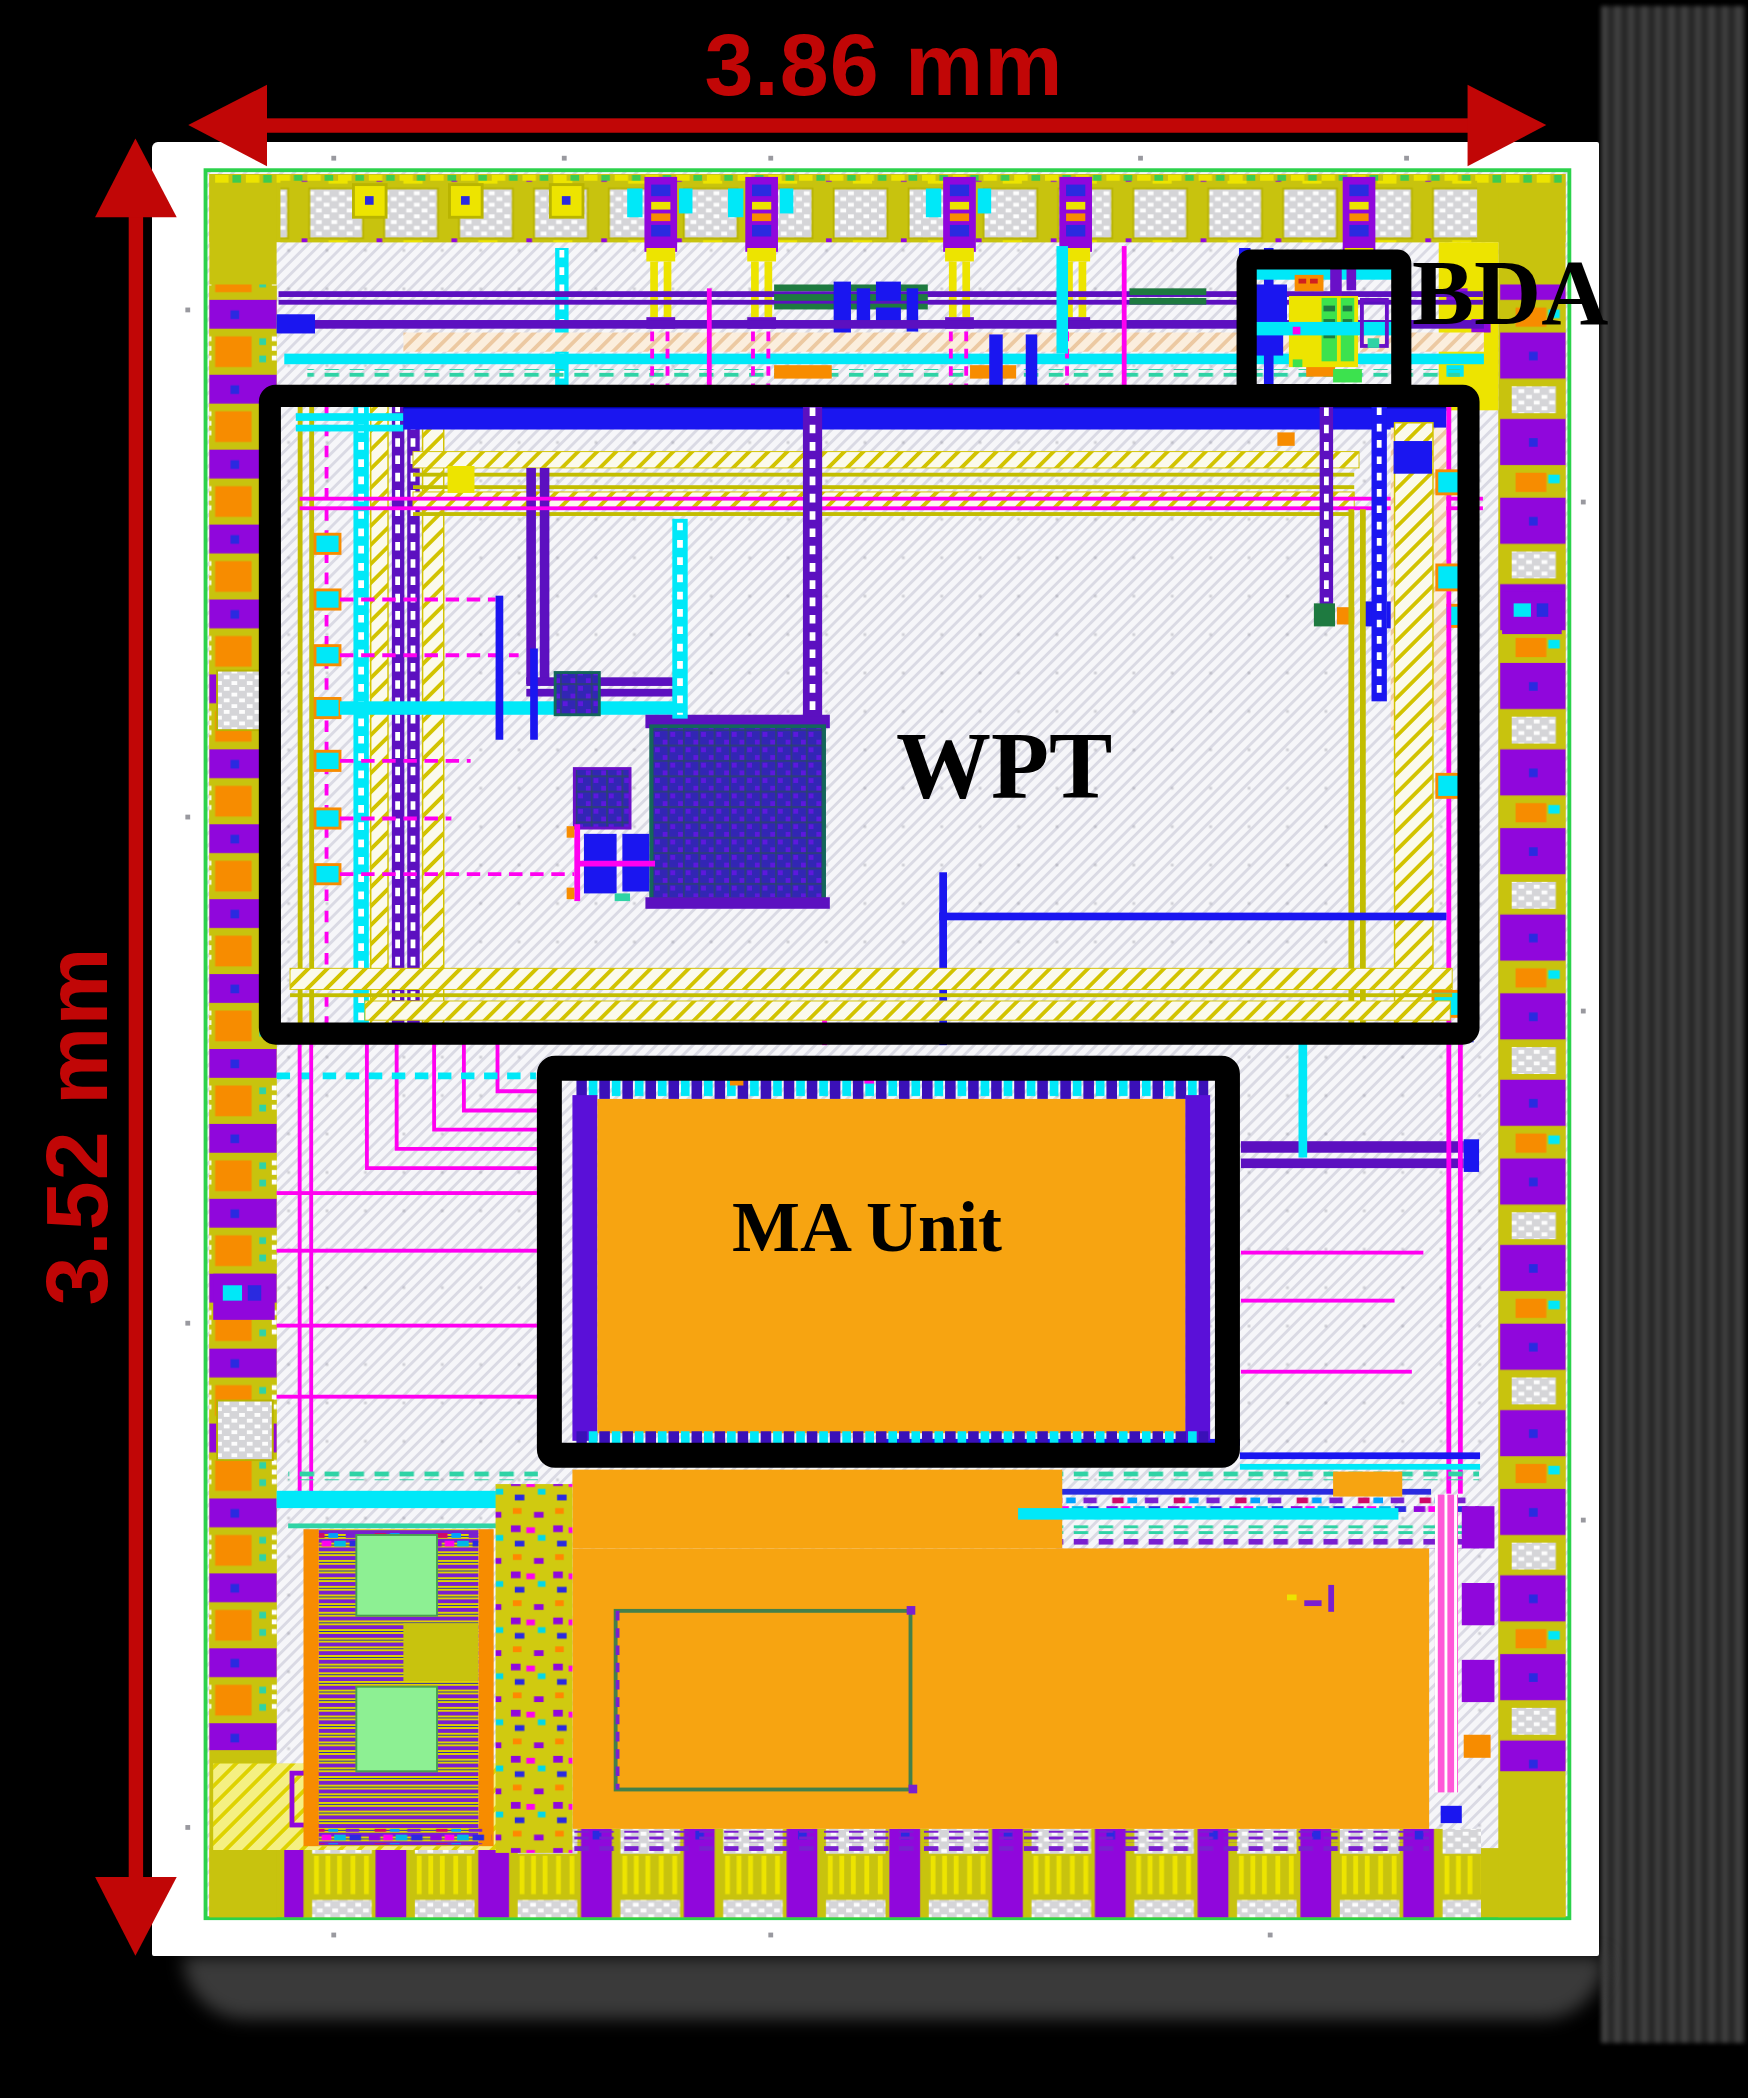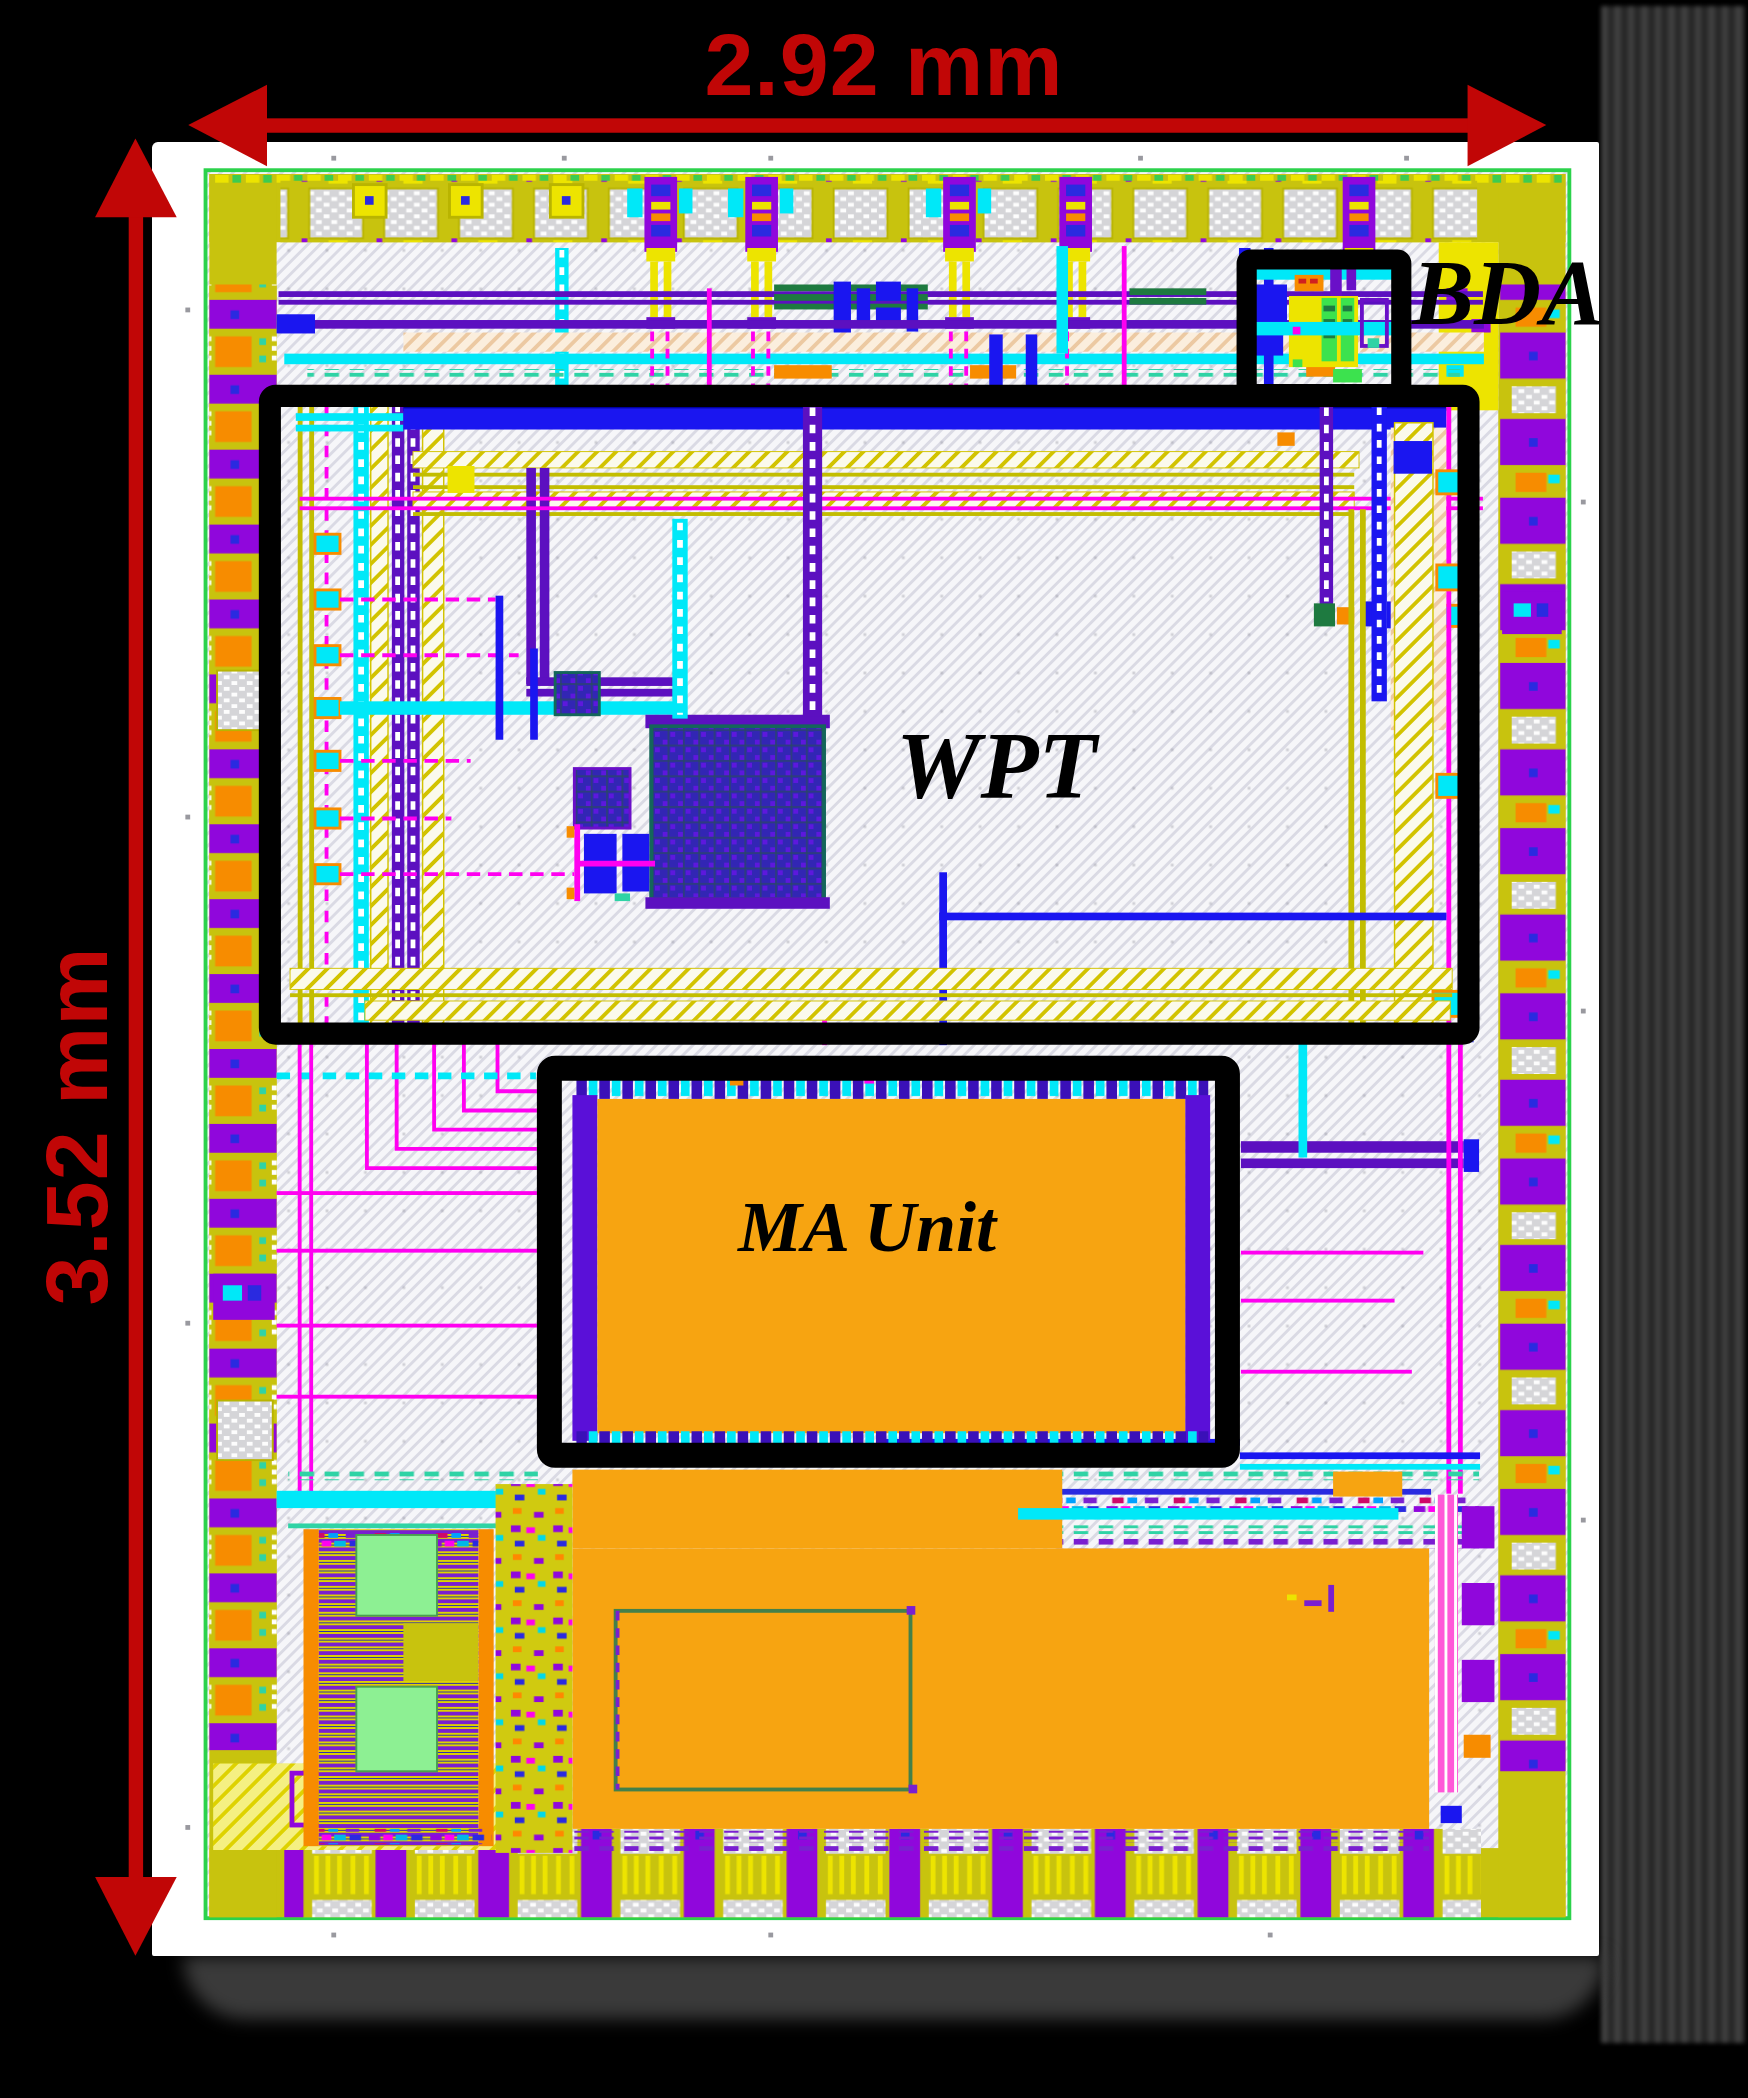--- a/index.html
+++ b/index.html
@@ -13,21 +13,21 @@
   .shadow-bottom{position:absolute;left:183px;top:1956px;width:1422px;height:63px;
                background:#3a3a3a;border-radius:0 0 144px 144px;filter:blur(8.6px);}
   .canvas{position:absolute;left:152px;top:142px;width:1447px;height:1814px;background:#ffffff;
           border-radius:5.8px 1.9px 1.9px 1.9px;}
   svg.layout{position:absolute;left:0;top:0;width:1748px;height:2098px;}
   .dim-label{position:absolute;color:#c10606;font-weight:bold;font-size:88px;line-height:1;
              letter-spacing:1px;white-space:nowrap;}
   #dim-w{left:596px;top:21px;width:576px;text-align:center;}
   #dim-h{left:77px;top:1126px;transform:translate(-50%,-50%) rotate(-90deg);}
   .blk-label{position:absolute;color:#000;font-family:"Liberation Serif","DejaVu Serif",serif;
-             font-weight:bold;line-height:1;white-space:nowrap;font-style:italic;}
+             font-weight:bold;line-height:1;white-space:nowrap;}
   #label-bda{left:1412px;top:246px;font-size:93px;}
   #label-wpt{left:896px;top:719px;font-size:95px;text-align:right;}
   #label-ma{left:670px;top:1191px;width:394px;text-align:center;font-size:72px;}
 </style>
 </head>
 <body>
 
 <div id="stage">
 
   <div class="shadow-main"></div>
@@ -541,20 +541,20 @@
         <rect x="193" y="1900" width="5" height="5"></rect>
       <rect x="345" y="2012" width="5" height="5"></rect>
         <rect x="800" y="2012" width="5" height="5"></rect>
       <rect x="1320" y="2012" width="5" height="5"></rect>
       <rect x="1646" y="520" width="5" height="5"></rect>
         <rect x="1646" y="1050" width="5" height="5"></rect>
       <rect x="1646" y="1580" width="5" height="5"></rect>
     </g>
   </svg>
 
-  <div id="dim-w" class="dim-label">2.92 mm</div>
+  <div id="dim-w" class="dim-label">3.86 mm</div>
   <div id="dim-h" class="dim-label">3.52 mm</div>
   <div id="label-bda" class="blk-label">BDA</div>
   <div id="label-wpt" class="blk-label">WPT</div>
   <div id="label-ma" class="blk-label">MA Unit</div>
 
 </div>
 
 
 </body></html>

